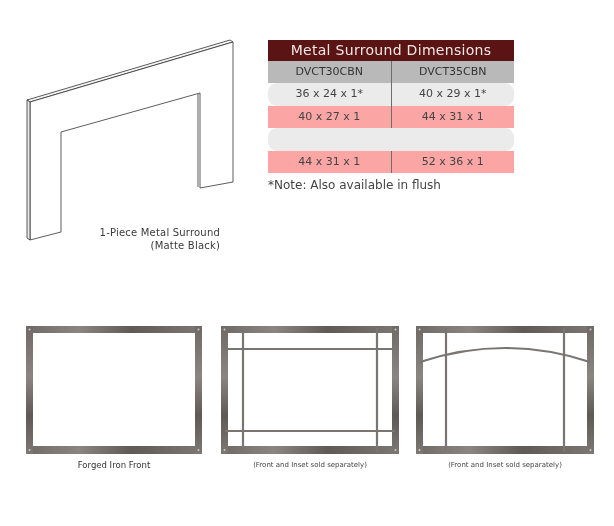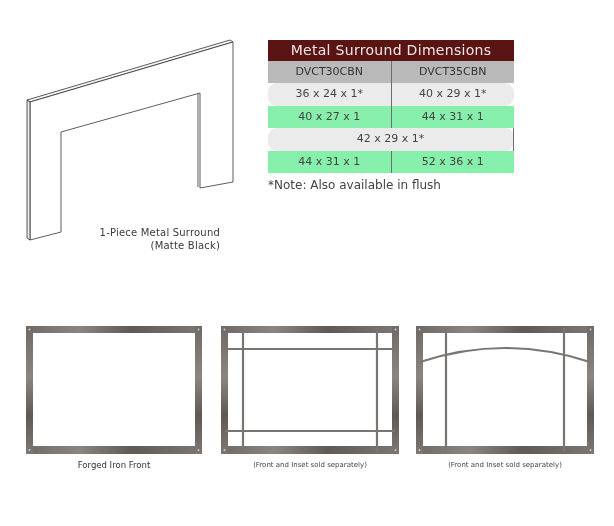--- a/index.html
+++ b/index.html
@@ -12,21 +12,21 @@
   .surround-caption { position:absolute; left:60px; top:226px; width:160px;
         text-align:right; font-size:10px; line-height:13px; color:#3a3a3a; letter-spacing:0.2px; }
 
   
   .dim-table { position:absolute; left:268px; top:40px; width:246px; border-collapse:collapse; }
   .dim-title { background:#5a1414; color:#f2e6e6; height:21px; text-align:center;
         font-size:14px; letter-spacing:0.3px; line-height:21px; }
   .dim-head { display:flex; background:#b9b9b9; height:22px; }
   .dim-row { display:flex; height:22.5px; }
   .dim-row.odd { background:#ebebeb;border-radius:9px; }
-  .dim-row.even { background:#86efac; }
+  .dim-row.even { background:#fca5a5; }
   .cell { flex:1; text-align:center; font-size:11px; line-height:22px; color:#444; }
   .cell.left { border-right:1px solid #6e6e6e; }
   .dim-head .cell { font-size:11px; color:#333; }
   .dim-note { position:absolute; left:268px; top:178px; font-size:12px; color:#444; }
   .frame-caption { position:absolute; text-align:center; font-size:8.5px; line-height:10px; color:#333; }
   .frame-caption .sub { font-size:7px; color:#444; }
 </style>
 </head>
 <body>
 
@@ -55,21 +55,20 @@
   </div>
   <div class="dim-row odd">
     <div class="cell left">36 x 24 x 1*</div>
     <div class="cell">40 x 29 x 1*</div>
   </div>
   <div class="dim-row even">
     <div class="cell left">40 x 27 x 1</div>
     <div class="cell">44 x 31 x 1</div>
   </div>
   <div class="dim-row odd">
-    <div class="cell left">42 x 29 x 1*</div>
   </div>
   <div class="dim-row even">
     <div class="cell left">44 x 31 x 1</div>
     <div class="cell">52 x 36 x 1</div>
   </div>
 </div>
 <div class="dim-note">*Note: Also available in flush</div>
 
 <svg width="0" height="0" style="position:absolute">
   <defs>

